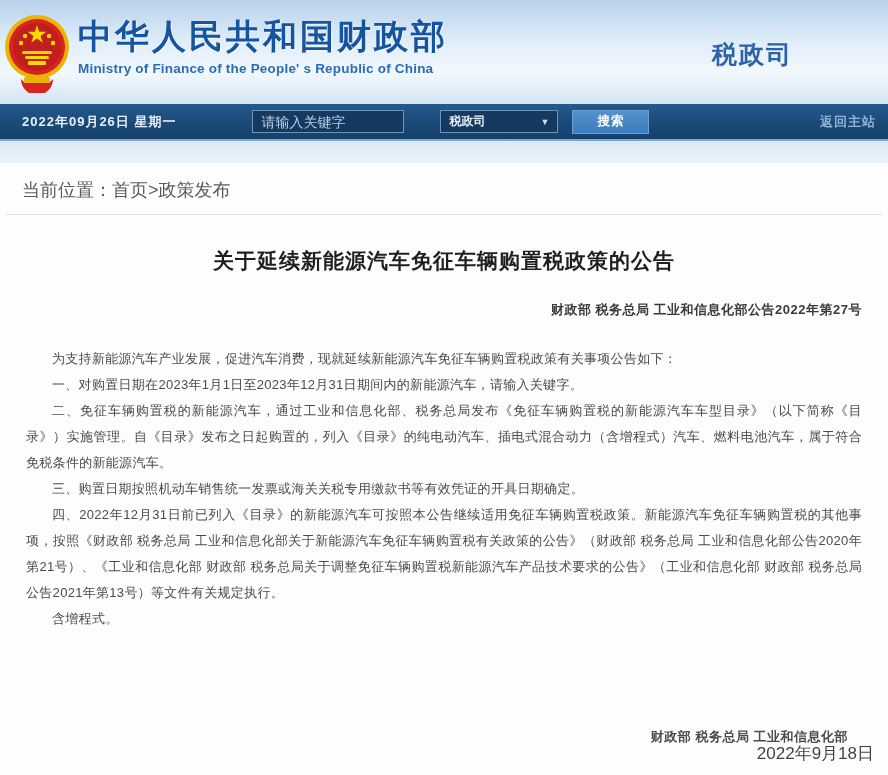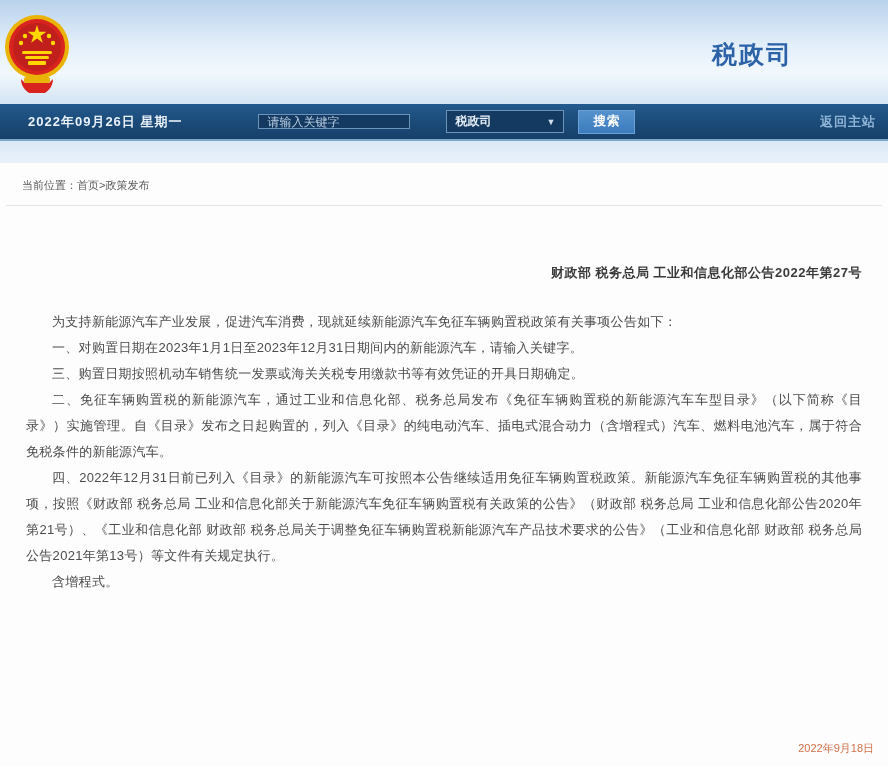--- a/index.html
+++ b/index.html
@@ -63,35 +63,35 @@
   
   .navbar {
     position: relative;
     height: 37px;
     background: linear-gradient(180deg, #235a8d 0%, #1b4a78 55%, #16406a 100%);
     border-bottom: 2px solid #7ea6c9;
     display: flex;
     align-items: center;
   }
   .nav-date {
-    margin-left: 28px;
+    margin-left: 22px;
     font-size: 13px;
     font-weight: bold;
     color: #e9f1f8;
     letter-spacing: 1px;
     white-space: nowrap;
   }
   .nav-search-input {
     margin-left: 76px;
     width: 152px;
-    height: 15px;
+    height: 23px;
     background: #143a62;
     border: 1px solid #6c93b8;
     color: #5eead4;
-    font-size: 12px;
+    font-size: 14px;
     padding: 0 8px;
     outline: none;
   }
   .nav-search-input::placeholder { color: #b9cee1; opacity: 1; }
   .nav-select {
     margin-left: 36px;
     width: 118px;
     height: 23px;
     background: #143a62;
     border: 1px solid #6c93b8;
@@ -101,21 +101,21 @@
     display: flex;
     align-items: center;
     justify-content: space-between;
     padding: 0 8px;
     cursor: pointer;
   }
   .nav-select .caret { font-size: 9px; color: #cfdded; }
   .nav-search-btn {
     margin-left: 14px;
     height: 24px;
-    padding: 0 14px;
+    padding: 0 24px;
     background: linear-gradient(180deg, #5592cc 0%, #3c7cbe 100%);
     border: 1px solid #6aa0d4;
     color: #ffffff;
     font-size: 12.5px;
     font-weight: bold;
     letter-spacing: 1px;
     cursor: pointer;
   }
   .nav-home-link {
     position: absolute;
@@ -130,21 +130,21 @@
 
   
   .sub-strip {
     height: 22px;
     background: linear-gradient(180deg, #dbe9f6 0%, #e9f2fa 100%);
   }
 
   
   .breadcrumb {
     padding: 15px 0 12px 22px;
-    font-size: 11px;
+    font-size: 18px;
     color: #5a5a5a;
     background: #fdfdfd;
   }
   .breadcrumb .crumb-path { color: #5a5a5a; cursor: pointer; }
   .breadcrumb-divider {
     border: none;
     border-top: 1px solid #e3e3e3;
     margin: 0 6px;
   }
 
@@ -185,22 +185,22 @@
     margin-top: 96px;
     font-size: 13px;
     font-weight: bold;
     color: #4b4b4b;
     letter-spacing: 0.5px;
   }
   .watermark-date {
     position: absolute;
     right: 14px;
     bottom: 10px;
-    font-size: 11px;
-    color: #c2410c;
+    font-size: 17px;
+    color: #000000;
     opacity: 0.75;
     text-align: right;
   }
 </style>
 </head>
 <body>
 
 <div class="page">
 
   <div class="site-header">
@@ -214,20 +214,24 @@
         <circle cx="45" cy="27" r="2.2" fill="#ffd700"></circle>
         <circle cx="17" cy="34" r="2.2" fill="#ffd700"></circle>
         <circle cx="49" cy="34" r="2.2" fill="#ffd700"></circle>
         <rect x="18" y="42" width="30" height="3" rx="1.5" fill="#ffd700"></rect>
         <rect x="21" y="47" width="24" height="3" rx="1.5" fill="#ffd700"></rect>
         <rect x="24" y="52" width="18" height="4" rx="1" fill="#ffd700"></rect>
         <path d="M33 70 m-16 0 a16 16 0 0 0 32 0 l-4 4 -24 0 z" fill="#d8231f"></path>
         <rect x="20" y="68" width="26" height="6" rx="2" fill="#eab308"></rect>
       </svg>
     </div>
+    <div class="header-titles">
+      <div class="site-title-cn">中华人民共和国财政部</div>
+      <div class="site-title-en">Ministry of Finance of the People' s Republic of China</div>
+    </div>
     <div class="header-dept">税政司</div>
   </div>
 
   <div class="navbar">
     <span class="nav-date">2022年09月26日  星期一</span>
     <input class="nav-search-input" type="text" placeholder="请输入关键字" style="">
     <div class="nav-select">
       <span>税政司</span>
       <span class="caret">▼</span>
     </div>
@@ -236,25 +240,27 @@
   </div>
 
   <div class="sub-strip"></div>
 
   <div class="breadcrumb">
     <span>当前位置：</span><span class="crumb-path">首页&gt;政策发布</span>
   </div>
   <hr class="breadcrumb-divider">
 
   <div class="article">
+    <h1 class="article-title">关于延续新能源汽车免征车辆购置税政策的公告</h1>
     <div class="article-docnum">财政部  税务总局  工业和信息化部公告2022年第27号</div>
     <div class="article-body">
         <p class="article-paragraph">为支持新能源汽车产业发展，促进汽车消费，现就延续新能源汽车免征车辆购置税政策有关事项公告如下：</p>
         <p class="article-paragraph">一、对购置日期在2023年1月1日至2023年12月31日期间内的新能源汽车，请输入关键字。</p>
+        <p class="article-paragraph">二、免征车辆购置税的新能源汽车，通过工业和信息化部、税务总局发布《免征车辆购置税的新能源汽车车型目录》（以下简称《目录》）实施管理。自《目录》发布之日起购置的，列入《目录》的纯电动汽车、插电式混合动力（含增程式）汽车、燃料电池汽车，属于符合免税条件的新能源汽车。</p>
         <p class="article-paragraph">三、购置日期按照机动车销售统一发票或海关关税专用缴款书等有效凭证的开具日期确定。</p>
-        <p class="article-paragraph">二、免征车辆购置税的新能源汽车，通过工业和信息化部、税务总局发布《免征车辆购置税的新能源汽车车型目录》（以下简称《目录》）实施管理。自《目录》发布之日起购置的，列入《目录》的纯电动汽车、插电式混合动力（含增程式）汽车、燃料电池汽车，属于符合免税条件的新能源汽车。</p>
         <p class="article-paragraph">四、2022年12月31日前已列入《目录》的新能源汽车可按照本公告继续适用免征车辆购置税政策。新能源汽车免征车辆购置税的其他事项，按照《财政部 税务总局 工业和信息化部关于新能源汽车免征车辆购置税有关政策的公告》（财政部 税务总局 工业和信息化部公告2020年第21号）、《工业和信息化部 财政部 税务总局关于调整免征车辆购置税新能源汽车产品技术要求的公告》（工业和信息化部 财政部 税务总局公告2021年第13号）等文件有关规定执行。</p>
         <p class="article-paragraph">含增程式。</p>
       </div>
+    <div class="article-signature">财政部  税务总局  工业和信息化部</div>
     <div class="watermark-date">2022年9月18日</div>
   </div>
 
 </div>
 
 </body></html>

